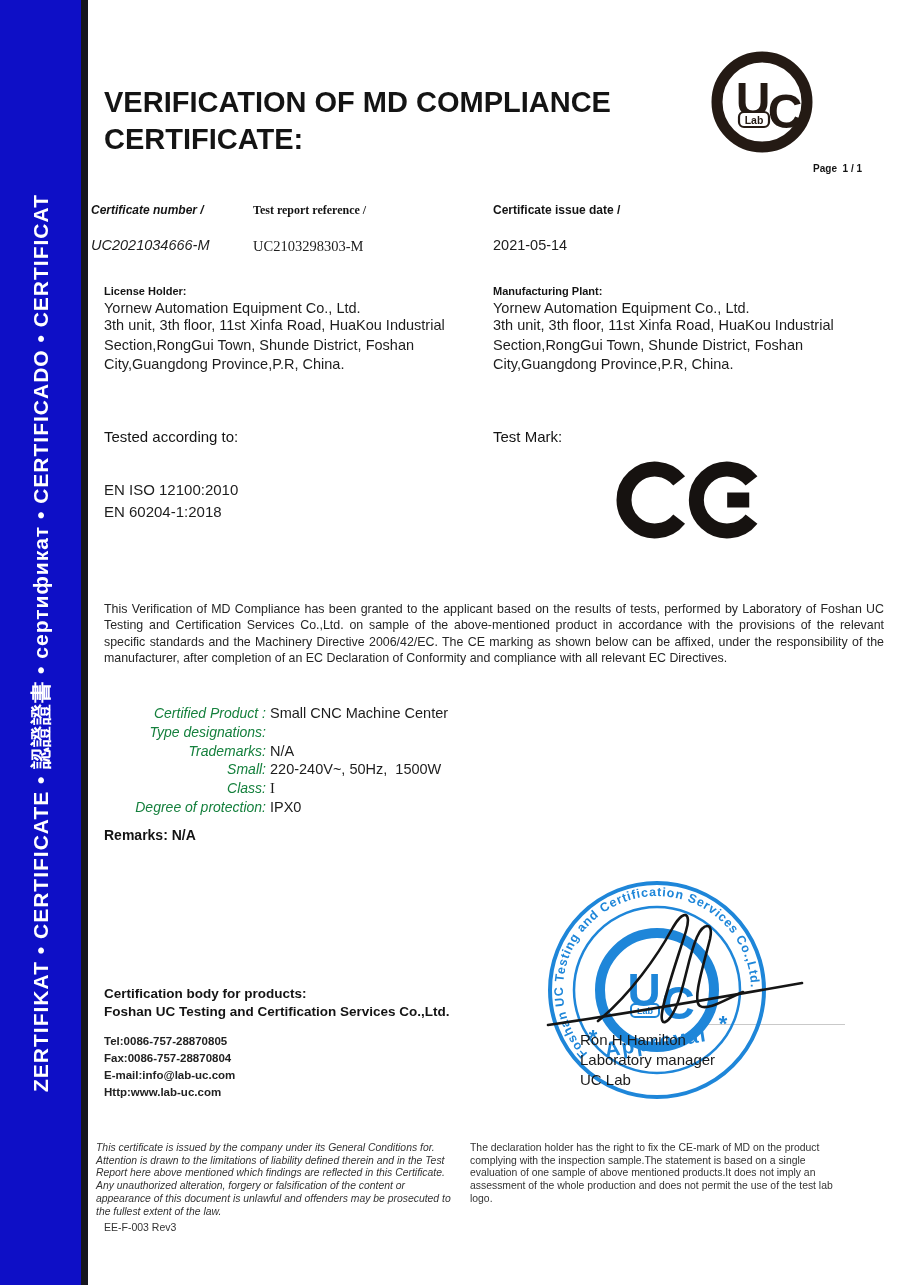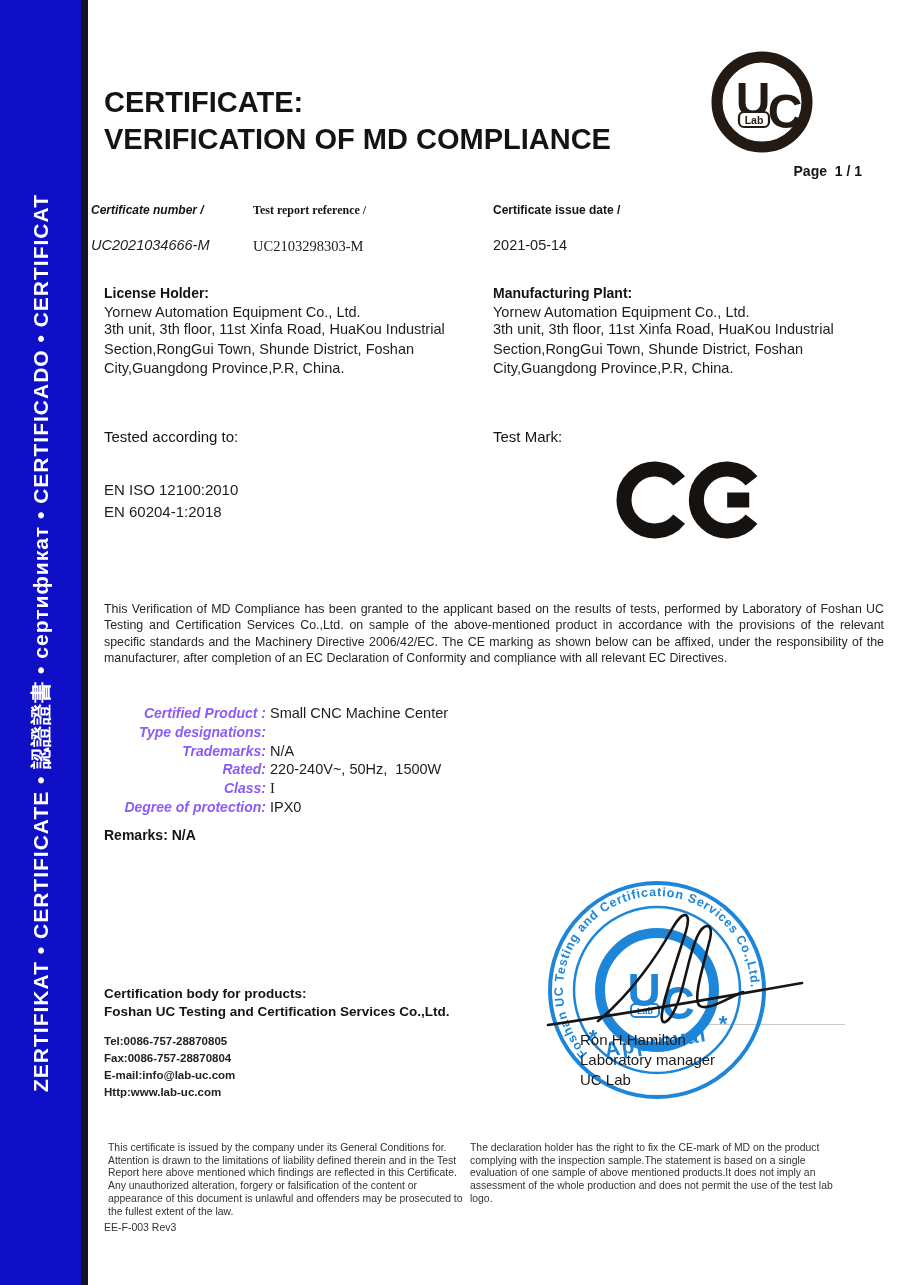--- a/index.html
+++ b/index.html
@@ -15,73 +15,73 @@
     border-right:7px solid #15151f;display:flex;align-items:center;justify-content:center;}
   #sidebar-text{white-space:nowrap;transform:rotate(-90deg);color:#ffffff;
     font-weight:bold;font-size:21px;letter-spacing:1px;}
 
   
   #title{left:104px;top:84px;font-size:29px;font-weight:bold;line-height:37px;color:#141414;}
 
   
   #uc-logo{left:706px;top:46px;width:113px;height:113px;}
   #page-label{left:620px;top:163px;width:242px;text-align:right;font-weight:bold;
-    font-size:14px;white-space:pre;color:#141414;}
+    font-size:10px;white-space:pre;color:#141414;}
 
   
   .meta-col{top:203px;}
   .meta-label{font-size:12px;font-weight:bold;color:#141414;}
   .meta-value{margin-top:20px;font-size:14.5px;}
 
   
   .holder-col{top:285px;width:382px;}
-  .holder-label{font-size:14px;font-weight:bold;color:#141414;}
+  .holder-label{font-size:11px;font-weight:bold;color:#141414;}
   .holder-name{font-size:14.5px;margin-top:3px;}
   .holder-address{font-size:14.5px;line-height:19.5px;}
 
   .section-label{font-size:15px;font-weight:normal;color:#141414;}
   #standards{left:104px;top:479px;font-size:15px;line-height:21.5px;}
   #ce-mark{left:616px;top:461px;width:150px;height:78px;}
 
   #statement{left:104px;top:601px;width:780px;font-size:12.4px;line-height:16.3px;
     text-align:justify;color:#262626;}
 
   
   #product{left:104px;top:704px;}
   .prow{display:flex;line-height:18.8px;}
-  .plabel{width:162px;text-align:right;font-weight:bold;font-style:italic;font-size:14px;color:#8b5cf6;}
+  .plabel{width:162px;text-align:right;font-weight:normal;font-style:italic;font-size:14px;color:#15803d;}
   .pvalue{margin-left:4px;font-size:14.5px;white-space:pre;}
   .pvalue.serif{font-family:"Liberation Serif",serif;}
   #remarks{left:104px;top:827px;font-size:14px;font-weight:bold;color:#141414;text-align:right;}
 
   
   #cert-body{left:104px;top:985px;font-size:13.5px;font-weight:bold;line-height:17.5px;color:#141414;}
   #contacts{left:104px;top:1033px;font-size:11.5px;font-weight:bold;line-height:17px;color:#222;}
 
   
   #sig-line{left:622px;top:1024px;width:223px;height:1px;background:#c9c9c9;z-index:0;}
   #stamp{left:540px;top:873px;width:270px;height:238px;z-index:1;overflow:visible;}
   #sig-block{left:580px;top:1030px;font-size:15px;line-height:20px;z-index:3;color:#1a1a1a;}
 
   
   .footer-col{top:1142px;font-size:10.4px;line-height:12.7px;color:#333;}
-  #footer-left{left:108px;width:360px;}
+  #footer-left{left:96px;width:360px;font-style:italic;}
   #footer-right{left:470px;width:382px;}
   #form-ref{left:104px;top:1221px;font-size:10.5px;color:#333;}
 </style>
 </head>
 <body>
 
 <div class="abs" id="sidebar">
   <span id="sidebar-text">ZERTIFIKAT • CERTIFICATE • 認證證書 • сертификат • CERTIFICADO • CERTIFICAT</span>
 </div>
 
 <div class="abs" id="title">
+  <div>VERIFICATION OF MD COMPLIANCE</div>
   <div>CERTIFICATE:</div>
-  <div>VERIFICATION OF MD COMPLIANCE</div>
 </div>
 
 <svg class="abs" id="uc-logo" viewBox="0 0 113 113">
   <circle cx="56" cy="56" r="45" fill="#ffffff" stroke="#241a14" stroke-width="11"></circle>
   <text x="47" y="70" font-size="48" font-weight="bold" fill="#241a14" text-anchor="middle">U</text>
   <text x="79" y="82" font-size="48" font-weight="bold" fill="#241a14" text-anchor="middle">C</text>
   <rect x="33" y="66" width="30" height="15" rx="5" fill="#ffffff" stroke="#241a14" stroke-width="2.2"></rect>
   <text x="48" y="78" font-size="10.5" font-weight="bold" fill="#241a14" text-anchor="middle">Lab</text>
 </svg>
 
@@ -135,21 +135,21 @@
     <div class="pvalue">Small CNC Machine Center</div>
   </div>
   <div class="prow">
     <div class="plabel">Type designations:</div>
   </div>
   <div class="prow">
     <div class="plabel">Trademarks:</div>
     <div class="pvalue">N/A</div>
   </div>
   <div class="prow">
-    <div class="plabel">Rated:</div>
+    <div class="plabel">Small:</div>
     <div class="pvalue">220-240V~, 50Hz,  1500W</div>
   </div>
   <div class="prow">
     <div class="plabel">Class:</div>
     <div class="pvalue serif">I</div>
   </div>
   <div class="prow">
     <div class="plabel">Degree of protection:</div>
     <div class="pvalue">IPX0</div>
   </div>

